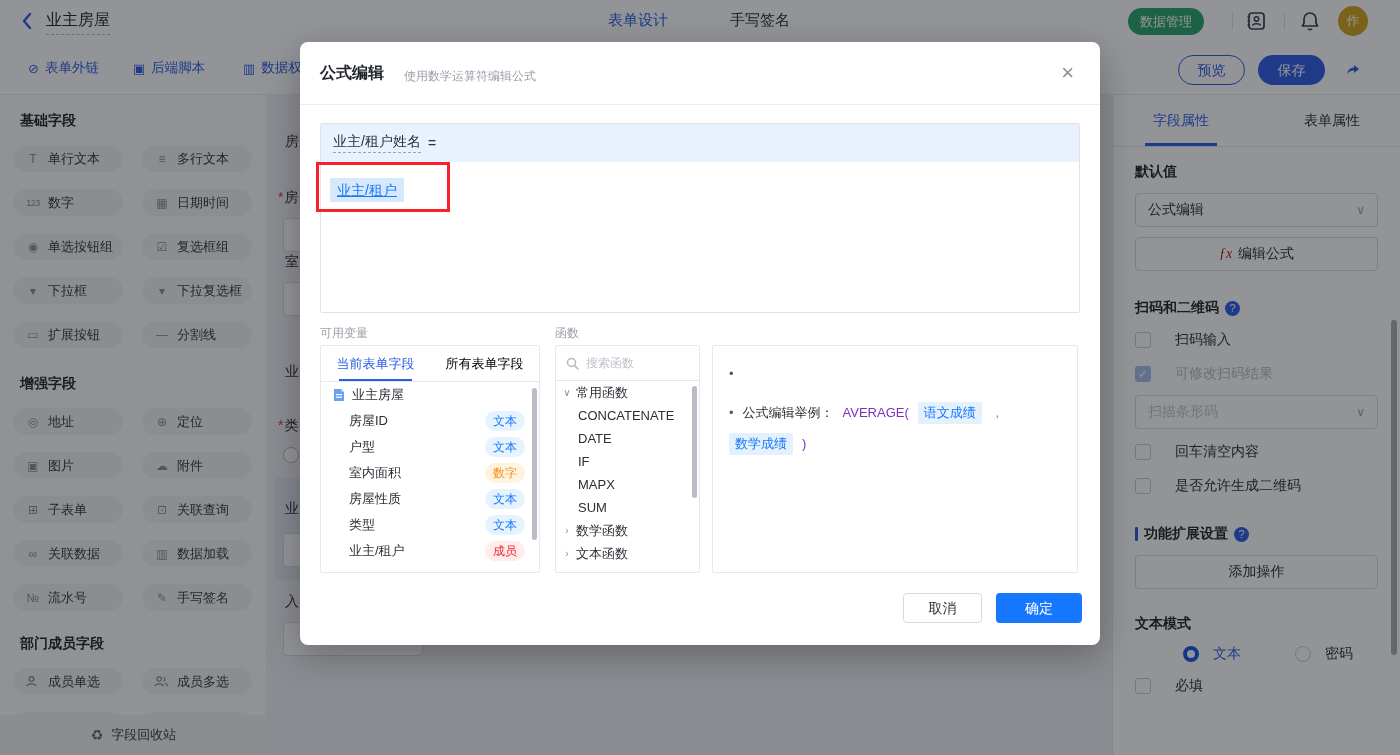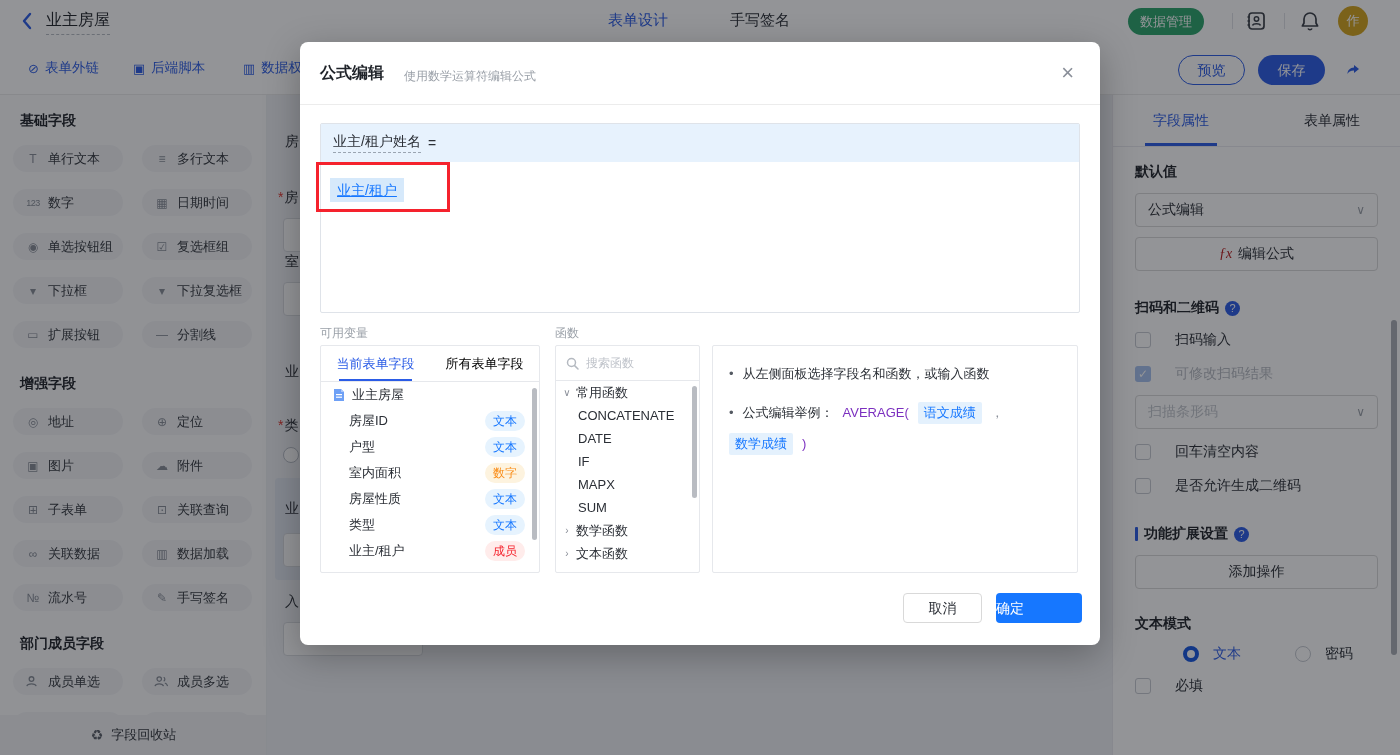--- a/index.html
+++ b/index.html
@@ -111,21 +111,21 @@
   .fn-chev { color:#8a8f99; font-size:10px; width:10px; text-align:center; }
   .fn-scroll { position:absolute; right:2px; top:40px; width:5px; height:112px; background:#b9bcc2; border-radius:3px; }
 
   .tip-row { display:flex; gap:9px; font-size:13px; color:#2b2f36; padding:0 6px 0 16px; line-height:20px; margin-top:18px; align-items:center; flex-wrap:wrap; }
   .tip-row .dot { color:#555a63; font-size:13px; }
   .tip-func { color:#7b2fbf; }
   .tip-chip { background:#e4f1fd; color:#1677ff; padding:1px 6px; border-radius:2px; }
   .tip-comma { color:#8a8f99; }
 
   .m-cancel { position:absolute; left:603px; top:551px; width:79px; height:30px; border:1px solid #d9d9d9; border-radius:4px; background:#fff; font-size:14px; color:#2b2f36; text-align:center; line-height:28px; }
-  .m-ok { position:absolute; left:696px; top:551px; width:86px; height:30px; border-radius:4px; background:#1677ff; font-size:14px; color:#fff; text-align:left; line-height:30px; }
+  .m-ok { position:absolute; left:696px; top:551px; width:86px; height:30px; border-radius:4px; background:#1677ff; font-size:14px; color:#fff; text-align:center; line-height:30px; }
 
   .mt12{margin-top:12px;} .mt10{margin-top:10px;} .mt16{margin-top:16px;} .mt26{margin-top:26px;} .mt28{margin-top:28px;}
   svg { display:block; }
 </style>
 </head>
 <body>
 
 <div class="app">
 
   <div class="topbar">
@@ -482,21 +482,20 @@
       <div class="fn-row group">
           <span class="fn-chev">›</span>
           <span>文本函数</span>
         </div>
       <div class="fn-scroll"></div>
     </div>
 
     <div class="panel p-tips">
       <div class="tip-row">
         <span class="dot">•</span>
-        <span>从左侧面板选择字段名和函数，或输入函数</span>
       </div>
       <div class="tip-row">
         <span class="dot">•</span>
         <span>公式编辑举例：</span>
         <span class="tip-func">AVERAGE(</span>
         <span class="tip-chip">语文成绩</span>
         <span class="tip-comma">，</span>
         <span class="tip-chip">数学成绩</span>
         <span class="tip-func">)</span>
       </div>

